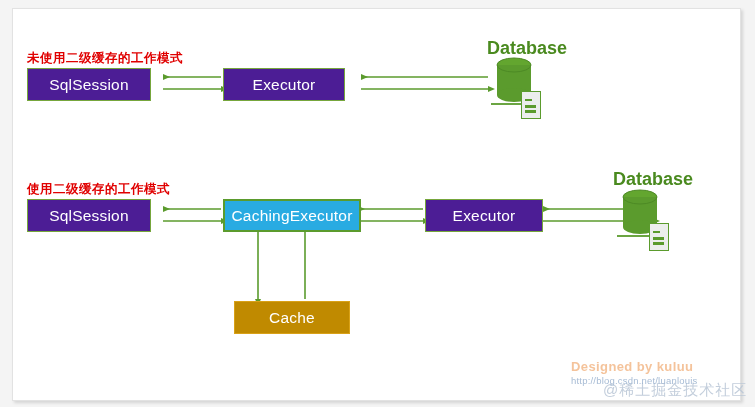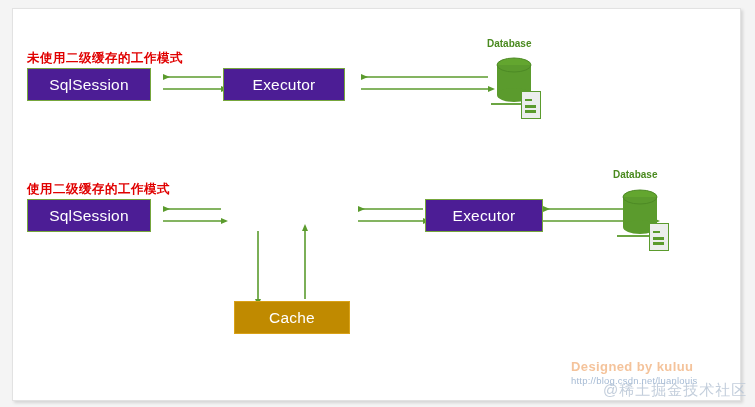--- a/index.html
+++ b/index.html
@@ -16,21 +16,21 @@
   .section-title{position:absolute;color:#e00000;font-size:12.5px;
                  font-weight:700;white-space:nowrap;letter-spacing:.5px;margin-top:19px;}
 
   .node{position:absolute;display:flex;align-items:center;justify-content:center;
         color:#ffffff;font-size:15.5px;font-weight:400;box-sizing:border-box;
         letter-spacing:.2px;}
   .node.green{background:#4c1d95;border:1px solid #76a63c;}
   .node.blue{background:#29abe2;border:2px solid #5b9b2d;}
   .node.amber{background:#c08a00;border:1px solid #d9a117;}
 
-  .db-label{position:absolute;color:#4a8a1f;font-size:10px;font-weight:700;
+  .db-label{position:absolute;color:#4a8a1f;font-size:18px;font-weight:700;
             white-space:nowrap;}
 
   .db-icon{position:absolute;width:46px;height:52px;}
   .note-icon{position:absolute;width:20px;height:28px;background:#eceeec;
              border:1.6px solid #5b9b2d;box-sizing:border-box;}
   .note-icon i{position:absolute;background:#5b9b2d;display:block;}
 
   svg.arrows{position:absolute;left:0;top:0;width:727px;height:391px;
              overflow:visible;pointer-events:none;}
 
@@ -104,20 +104,23 @@
       <i style="left:3px;top:13px;width:11px;height:3px;"></i>
       <i style="left:3px;top:18px;width:11px;height:3px;"></i>
     </div>
 
     <div class="section-title" style="left:14px;top:153px;text-align:center;">使用二级缓存的工作模式</div>
 
     <div class="node green" style="left:14px;top:190px;width:124px;height:33px;">
       <span>SqlSession</span>
     </div>
 
+    <div class="node blue" style="left:210px;top:190px;width:138px;height:33px;">
+      <span>CachingExecutor</span>
+    </div>
 
     <div class="node green" style="left:412px;top:190px;width:118px;height:33px;">
       <span>Executor</span>
     </div>
 
     <div class="node amber" style="left:221px;top:292px;width:116px;height:33px;">
       <span>Cache</span>
     </div>
 
     <div class="db-label" style="left:600px;top:160px;">Database</div>

